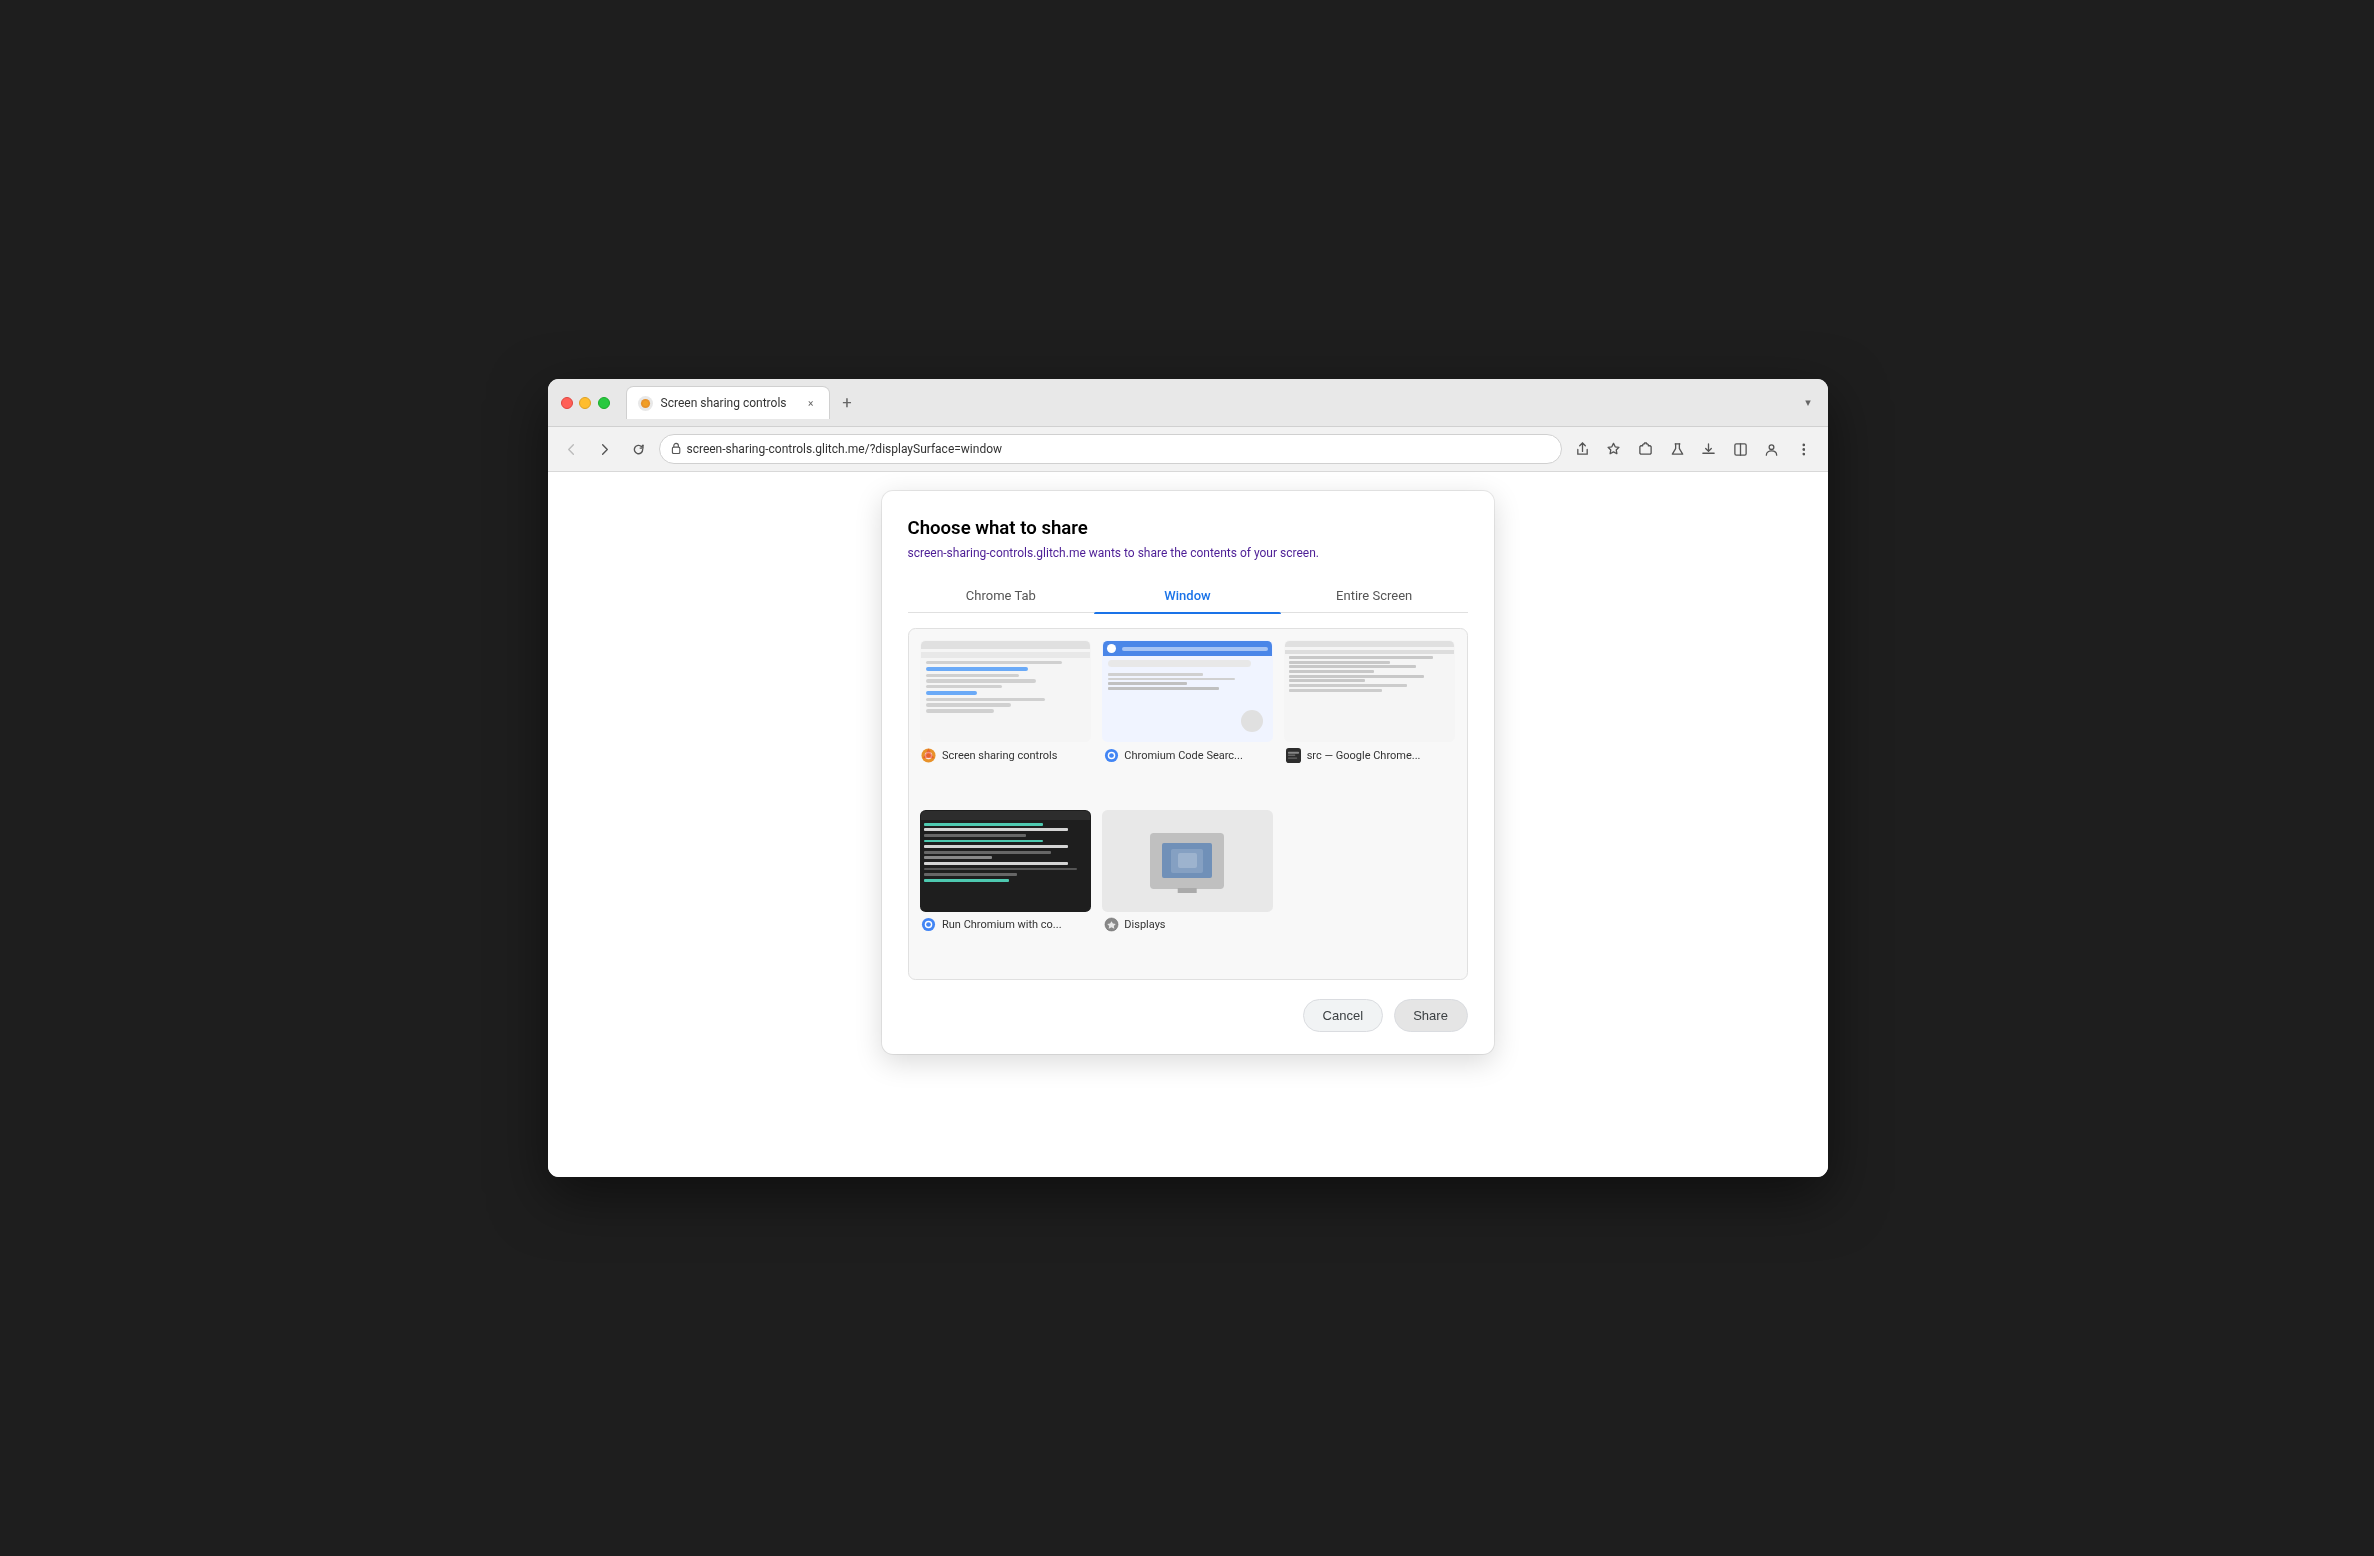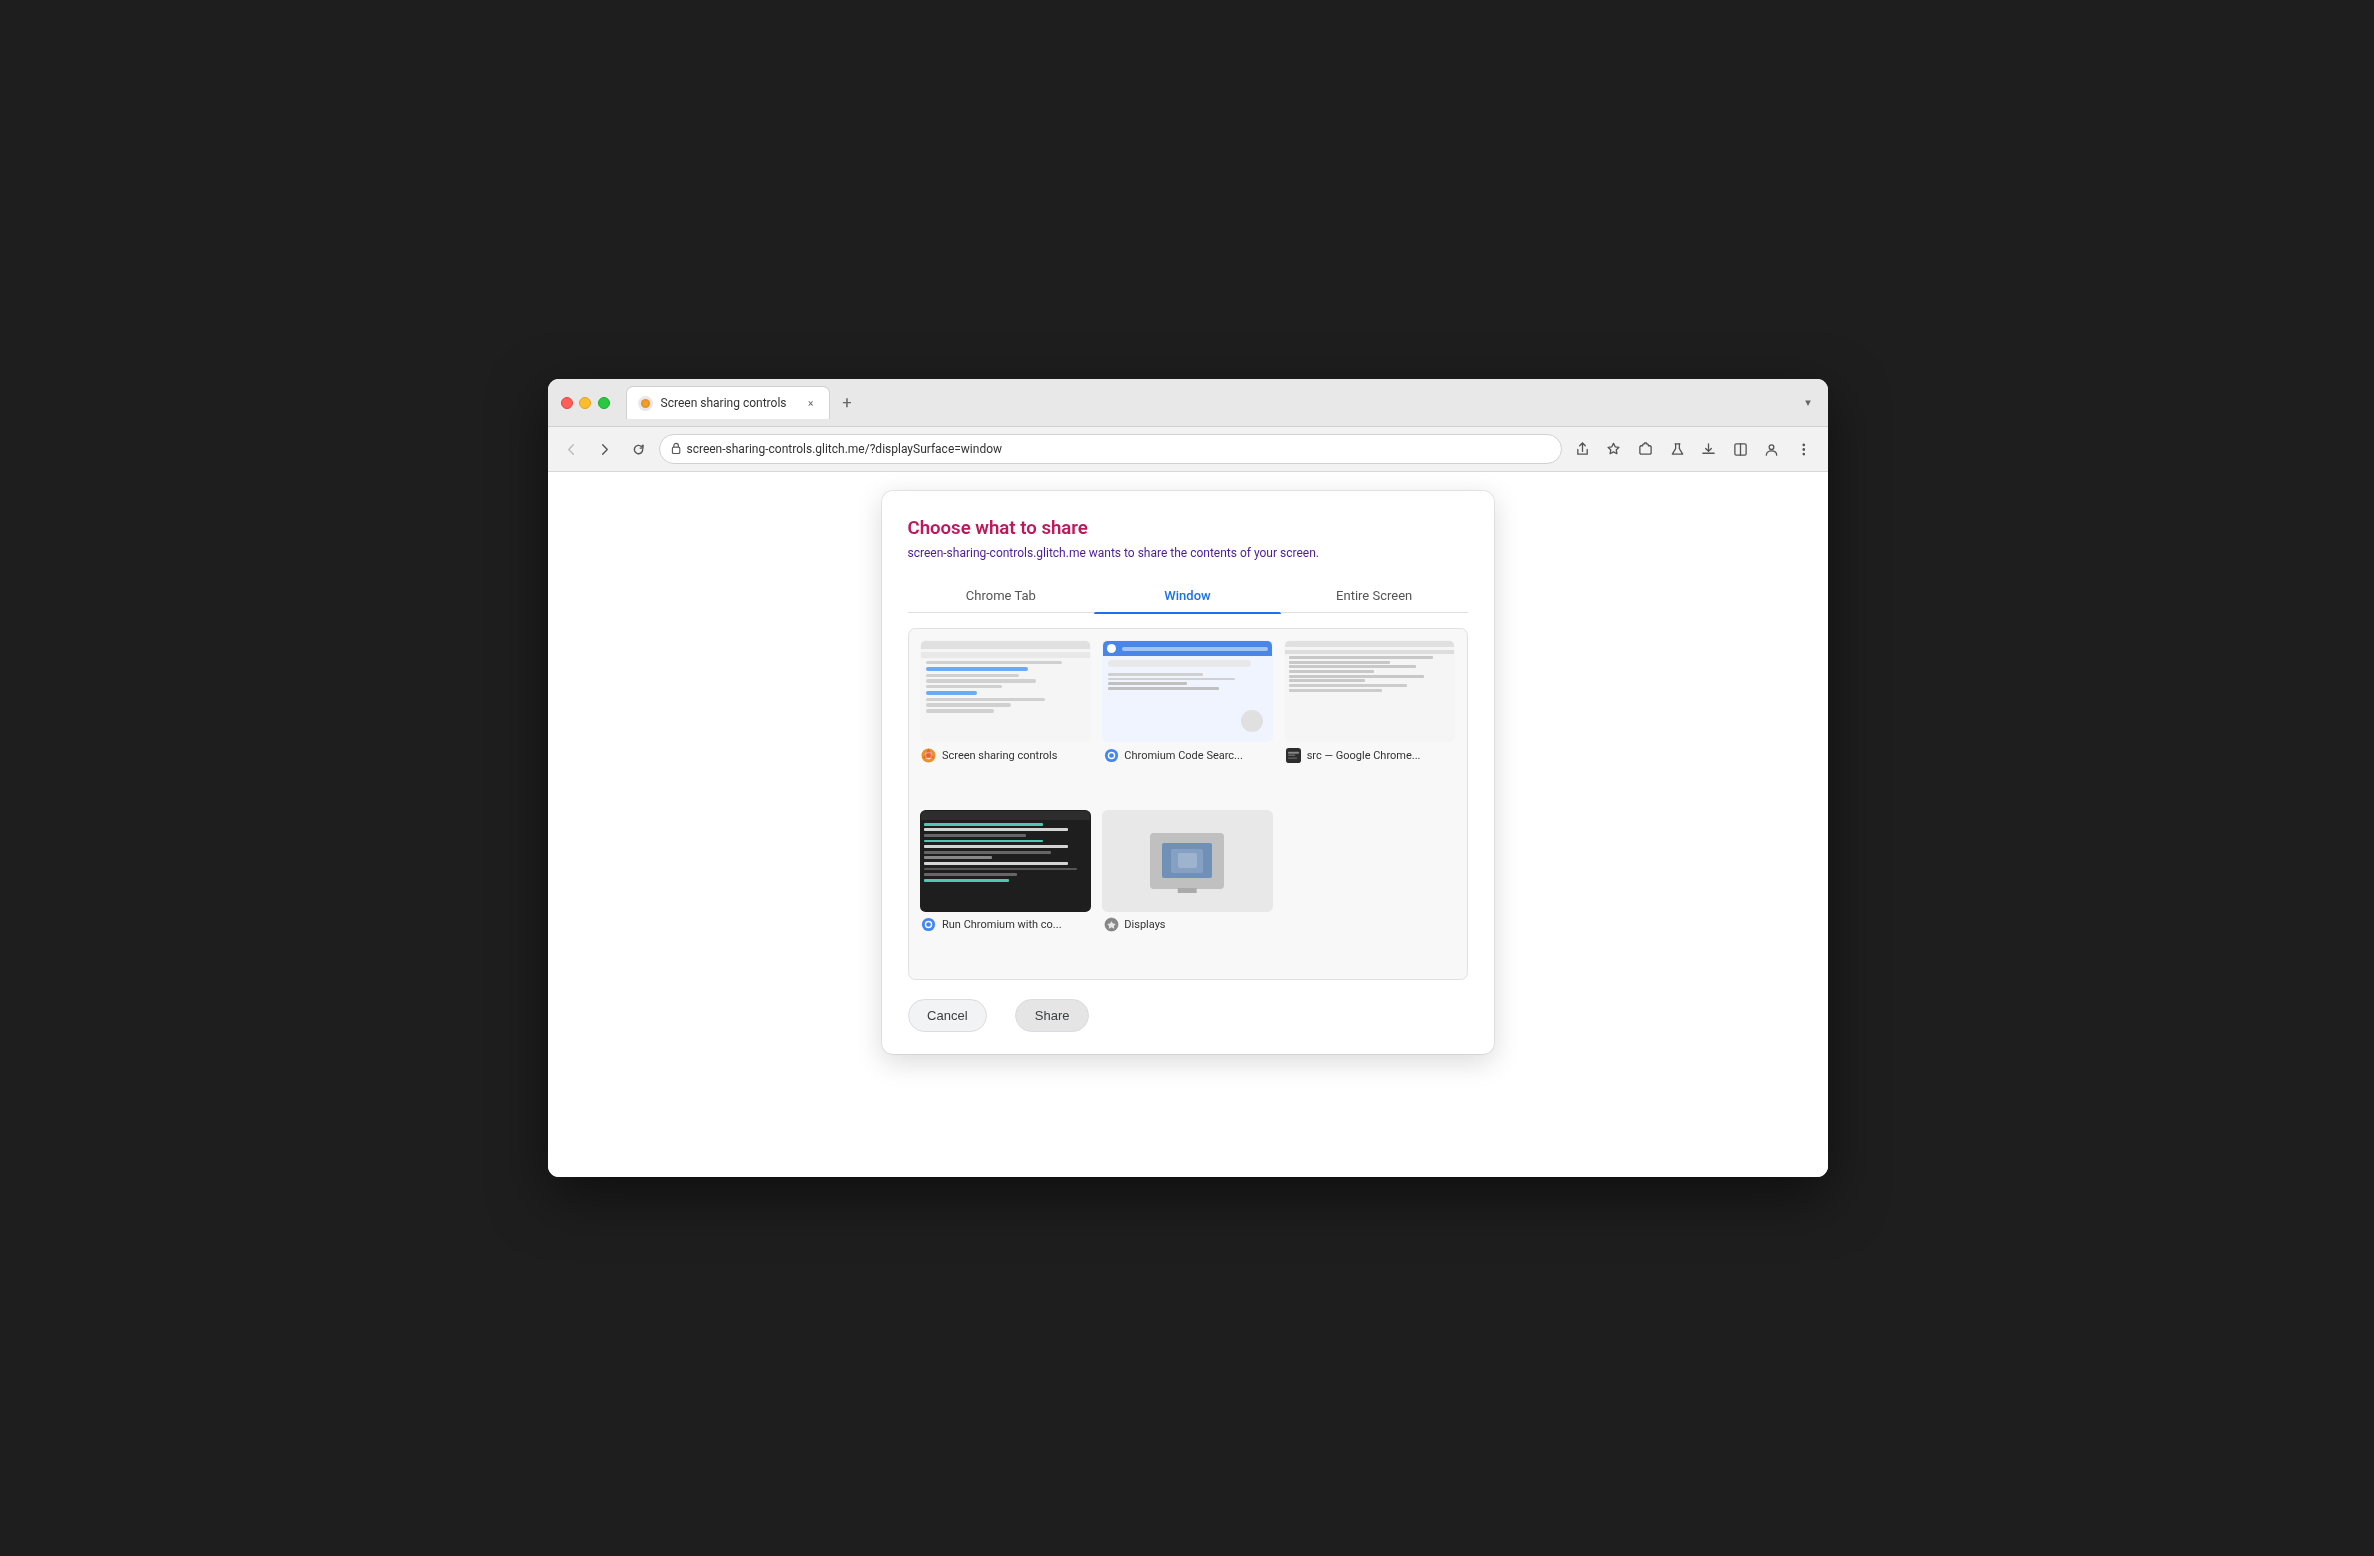--- a/index.html
+++ b/index.html
@@ -220,21 +220,21 @@
       border-radius: 11px;
       box-shadow: 0 7.4px 28px rgba(0,0,0,0.15), 0 0 0 0.9px rgba(0,0,0,0.08);
       width: 612px;
       padding: 26px 26px 22px;
       position: relative;
     }
 
     .dialog-title {
       font-size: 18.6px;
       font-weight: 600;
-      color: #be185d;
+      color: #000000;
       margin-bottom: 7.4px;
     }
 
     .dialog-subtitle {
       font-size: 12px;
       color: #4c1d95;
       margin-bottom: 18.6px;
     }
 
     
@@ -464,22 +464,22 @@
     }
 
     .icon-chrome-svg {
       width: 15px;
       height: 15px;
     }
 
     
     .dialog-footer {
       display: flex;
-      justify-content: flex-start;
-      gap: 28px;
+      justify-content: flex-end;
+      gap: 11px;
       margin-top: 18.6px;
     }
 
     .btn {
       height: 33px;
       padding: 0 18.6px;
       border-radius: 16.7px;
       border: none;
       font-size: 13px;
       cursor: pointer;

